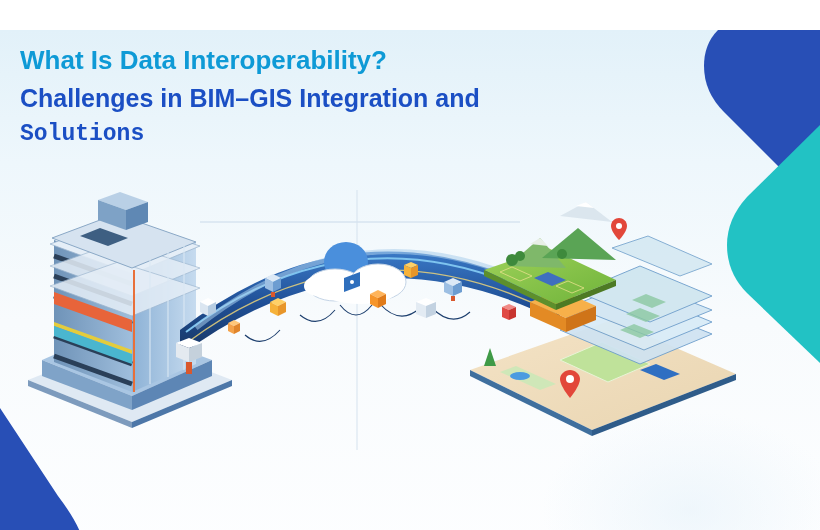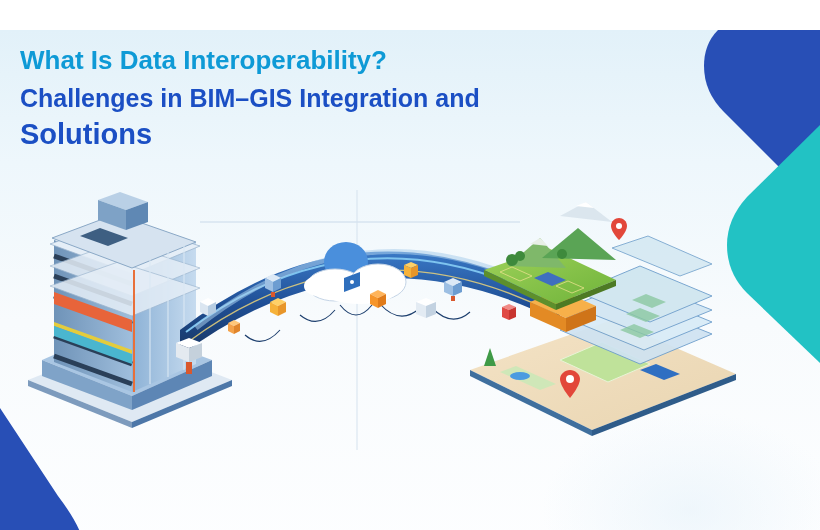--- a/index.html
+++ b/index.html
@@ -13,21 +13,21 @@
   .bg-glow {
     position: absolute; left: 540px; top: 380px; width: 300px; height: 200px;
     background: radial-gradient(ellipse at center, rgba(230,242,250,0.6) 0%, rgba(255,255,255,0) 70%);
   }
   .title-block { position: absolute; left: 20px; top: 14px; }
   .title-line {
     font-weight: 700; white-space: nowrap; letter-spacing: 0px;
   }
   .title-1 { font-size: 26px; line-height: 32px; color: var(--c1); }
   .title-2 { font-size: 25px; line-height: 36px; color: var(--c2); margin-top: 4px; }
-  .title-3 { font-size: 29px; line-height: 36px; color: var(--c2); }
+  .title-3 { font-size: 23px; line-height: 36px; color: var(--c2); font-family: Liberation Mono, monospace; }
   .shape { position: absolute; }
   .illustration { position: absolute; left: 0; top: 0; width: 820px; height: 530px; }
 </style>
 </head>
 <body>
 
 <div class="banner">
   <div class="bg-glow"></div>
 
   <svg class="shape" style="left:690px;top:0;" width="130" height="150" viewBox="0 0 130 150">

